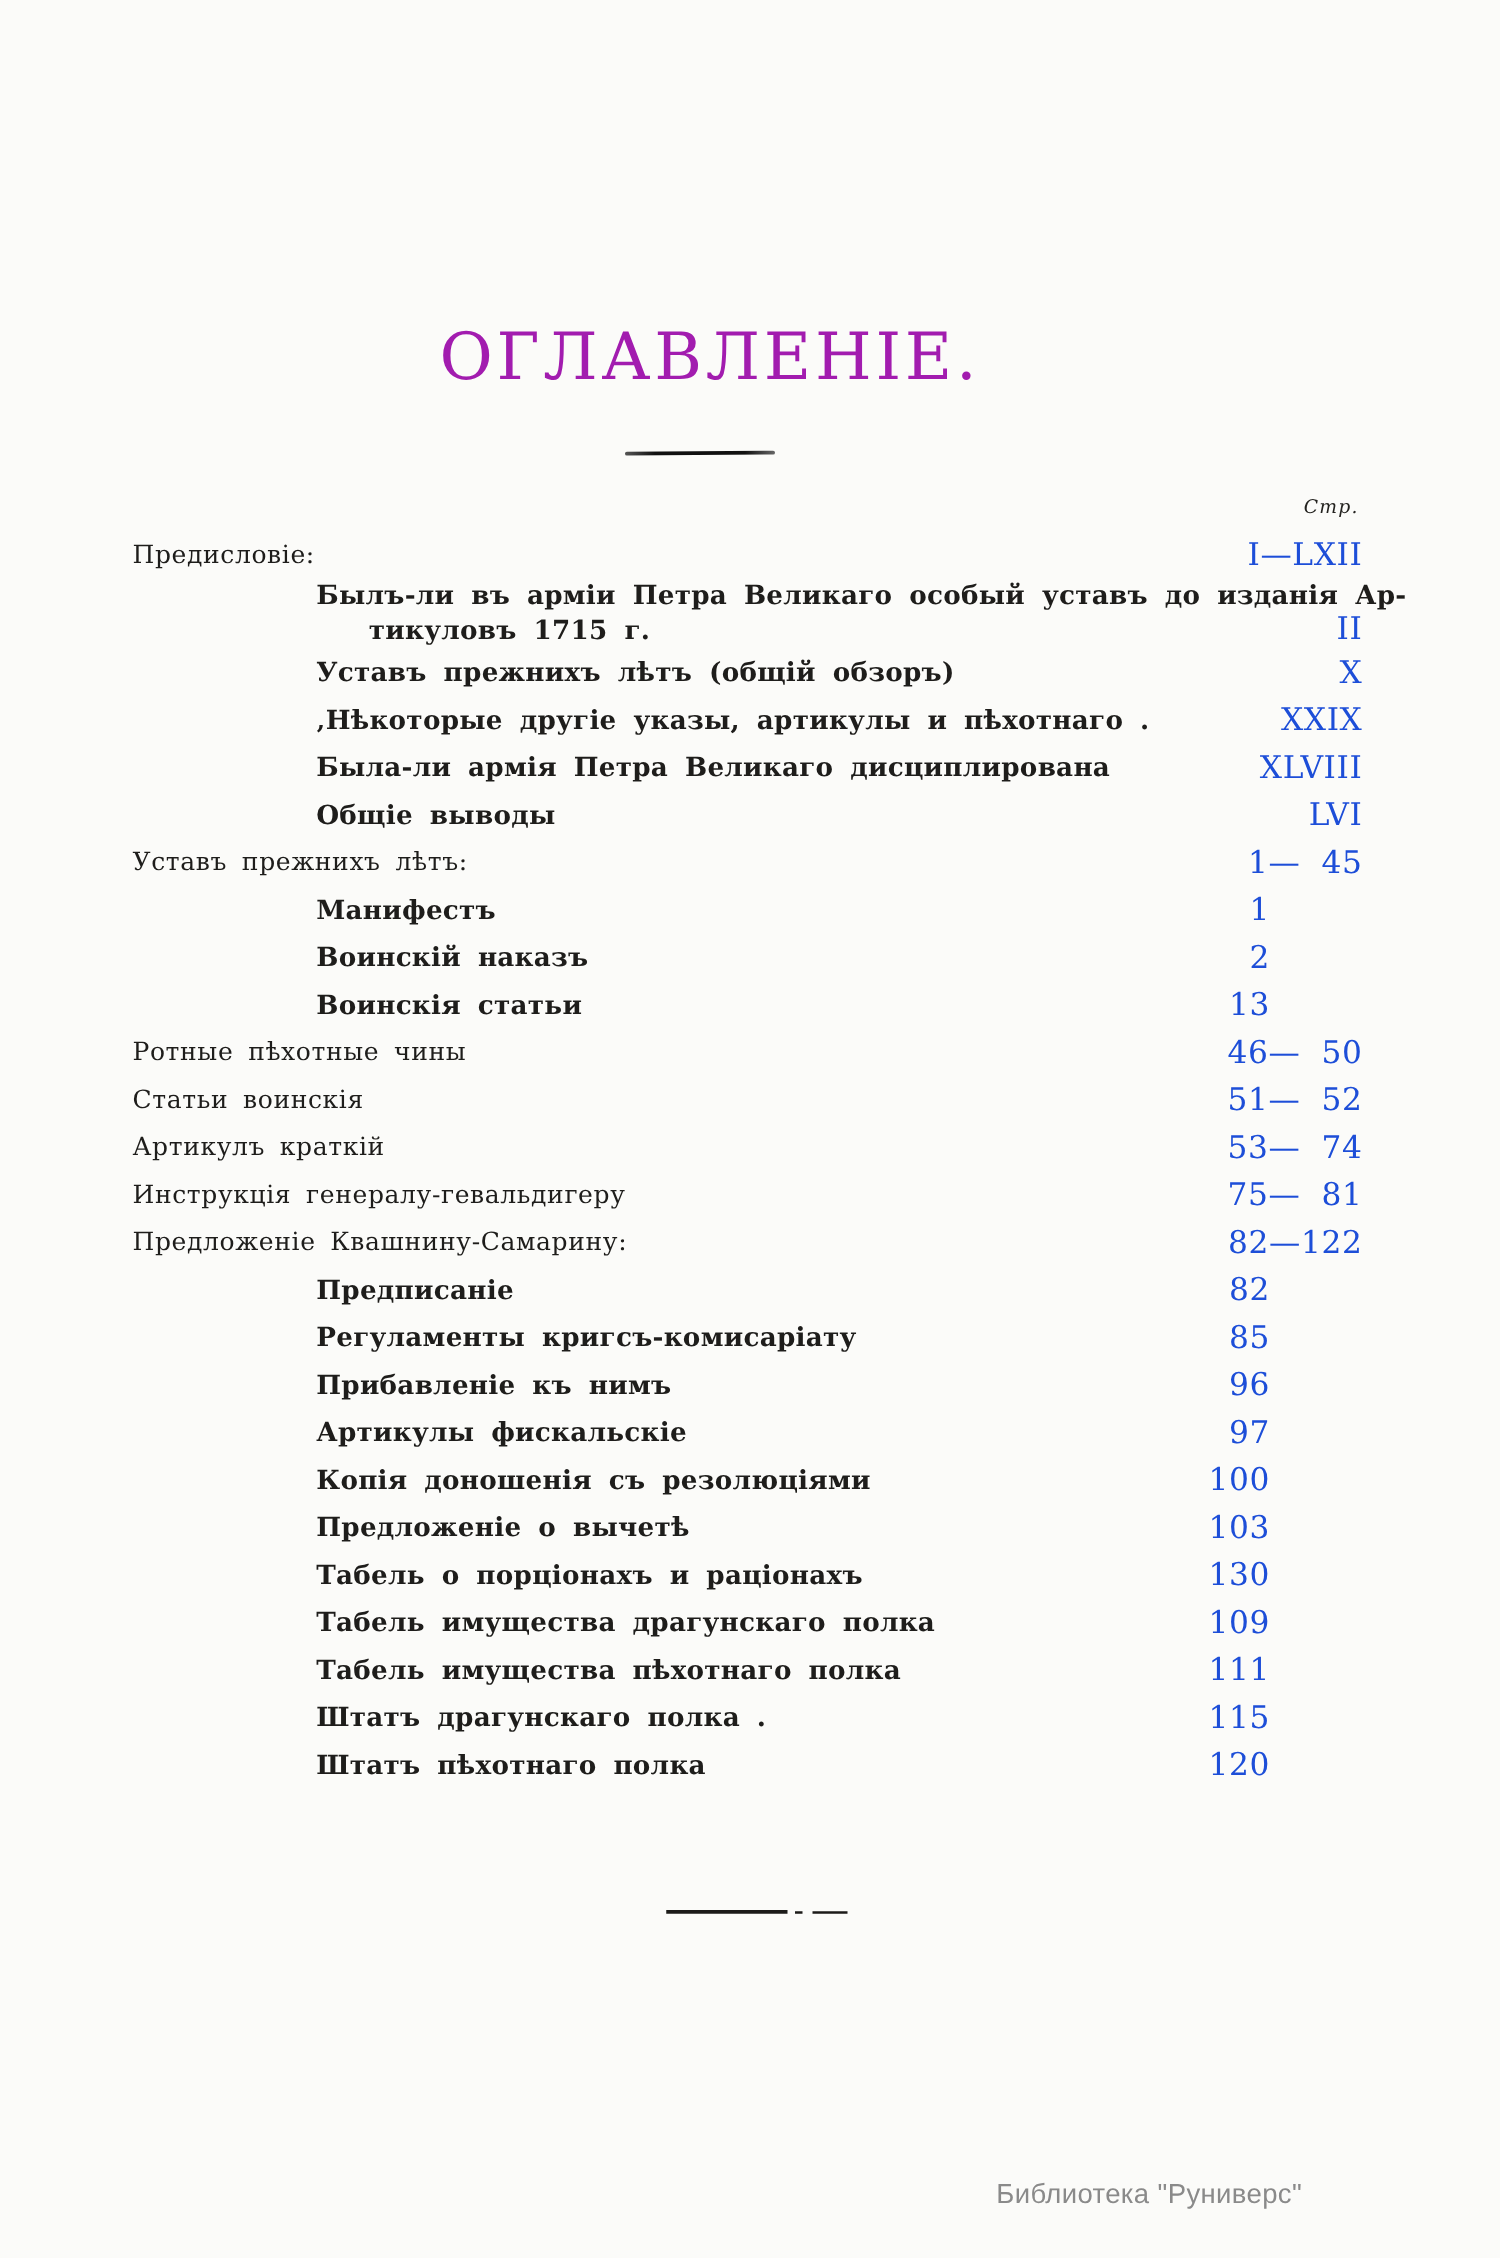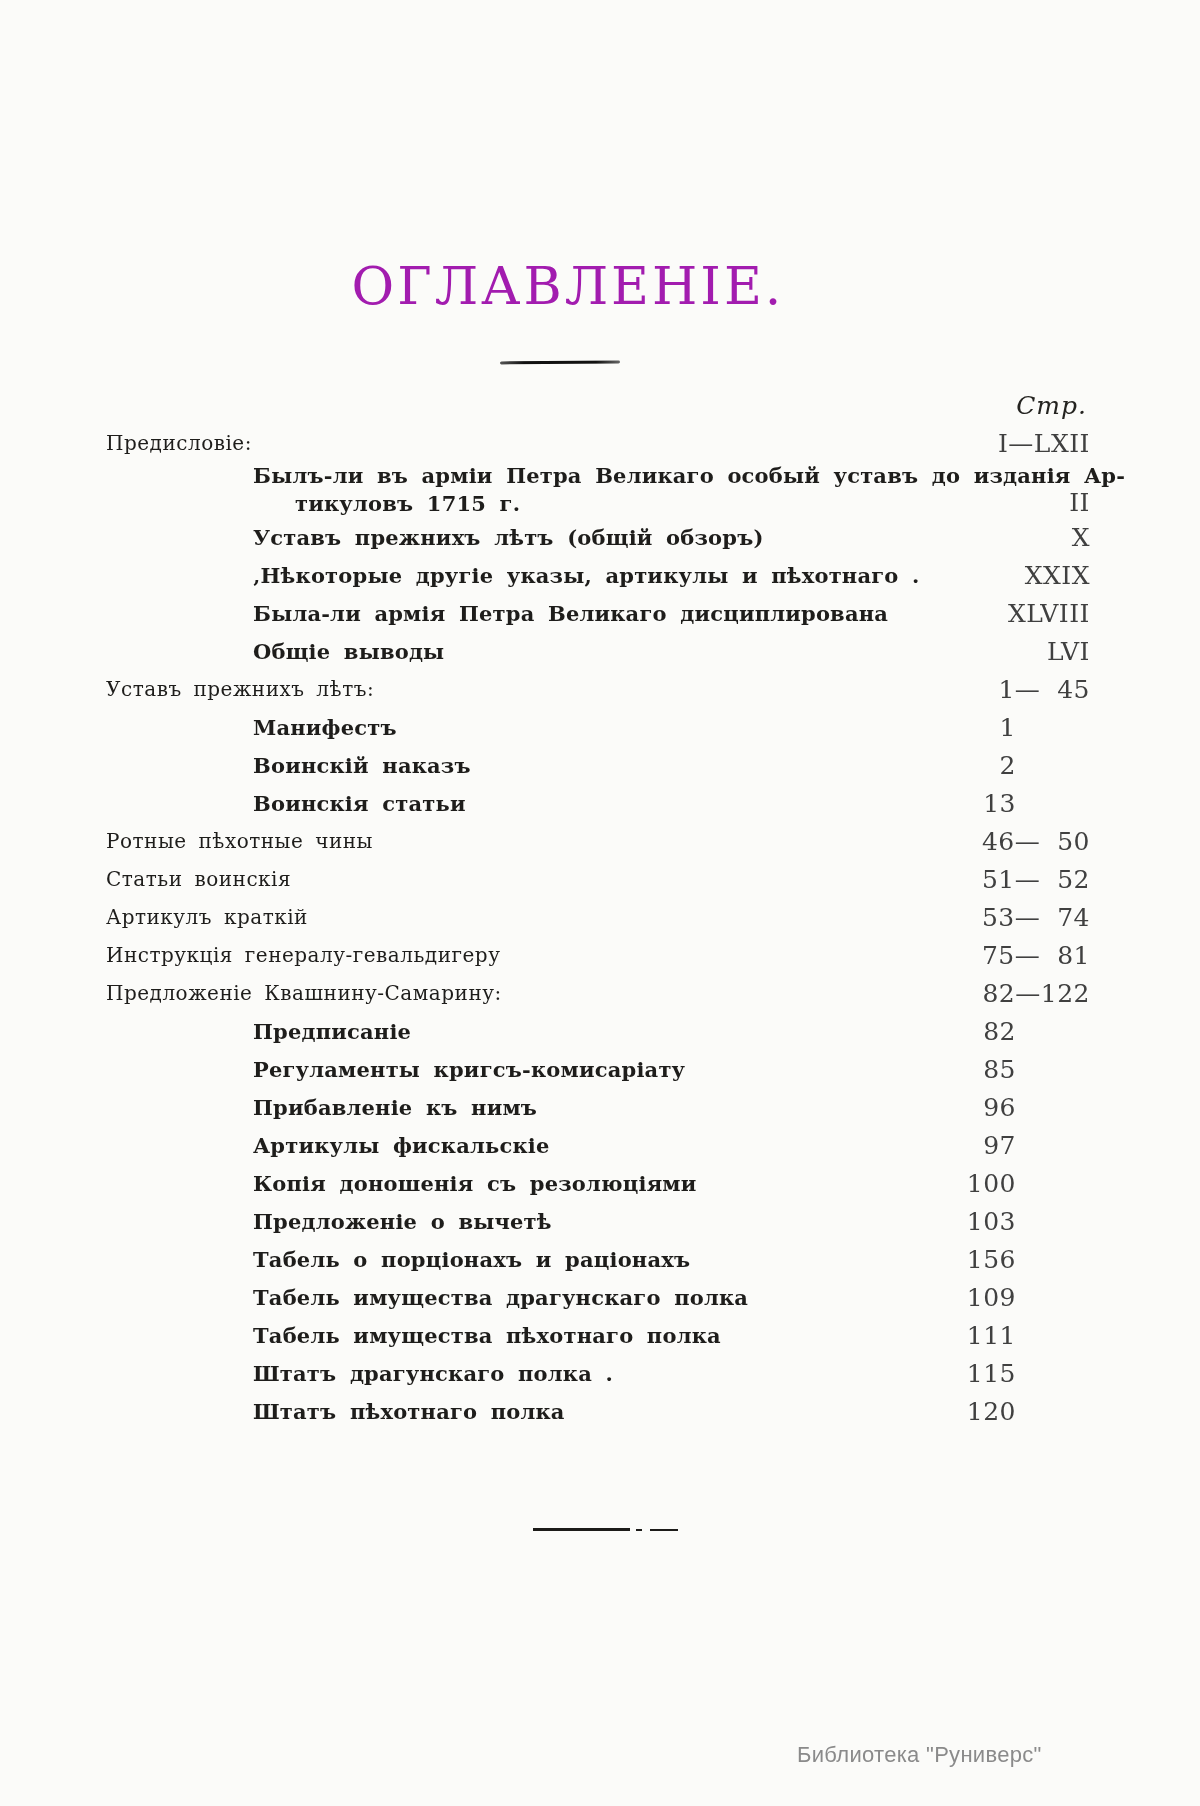--- a/index.html
+++ b/index.html
@@ -26,29 +26,29 @@
     position:absolute;top:361px;left:500px;width:120px;height:3px;
     background:linear-gradient(to right,#555,#111 20%,#111 80%,#666);
     transform:rotate(-0.4deg);border-radius:2px;
   }
 
   
   .toc{position:absolute;left:106px;top:386px;width:984px;}
   .row{display:flex;align-items:center;height:38px;}
   .header-row{justify-content:flex-end;}
   .pages-header{
-    font-style:italic;font-size:25px;letter-spacing:1px;
+    font-style:italic;font-size:15px;letter-spacing:1px;
     padding-right:3px;color:#242320;
   }
   .label{white-space:nowrap;}
   .main > .label{font-size:20px;word-spacing:5px;letter-spacing:.5px;}
   .sub  > .label{font-size:21px;font-weight:bold;word-spacing:6px;padding-left:147px;letter-spacing:.2px;}
   .pages{
     margin-left:auto;font-size:25px;white-space:pre;
-    letter-spacing:.5px;color:#404040;
+    letter-spacing:.5px;color:#1d4ed8;
   }
   .pages.inner{padding-right:74px;}
 
   
   .wrap-row{height:56px;align-items:flex-end;}
   .wrap-row .label{line-height:28px;}
   .wrap-row .pages{line-height:30px;margin-top:29px;}
   .jline{display:block;width:706px;text-align:justify;text-align-last:justify;}
   .wline{display:block;padding-left:42px;}
 
@@ -184,21 +184,21 @@
       <div class="pages inner">100</div>
     </div>
 
     <div class="row sub">
       <div class="label">Предложеніе о вычетѣ</div>
       <div class="pages inner">103</div>
     </div>
 
     <div class="row sub">
       <div class="label">Табель о порціонахъ и раціонахъ</div>
-      <div class="pages inner">156</div>
+      <div class="pages inner">130</div>
     </div>
 
     <div class="row sub">
       <div class="label">Табель имущества драгунскаго полка</div>
       <div class="pages inner">109</div>
     </div>
 
     <div class="row sub">
       <div class="label">Табель имущества пѣхотнаго полка</div>
       <div class="pages inner">111</div>

